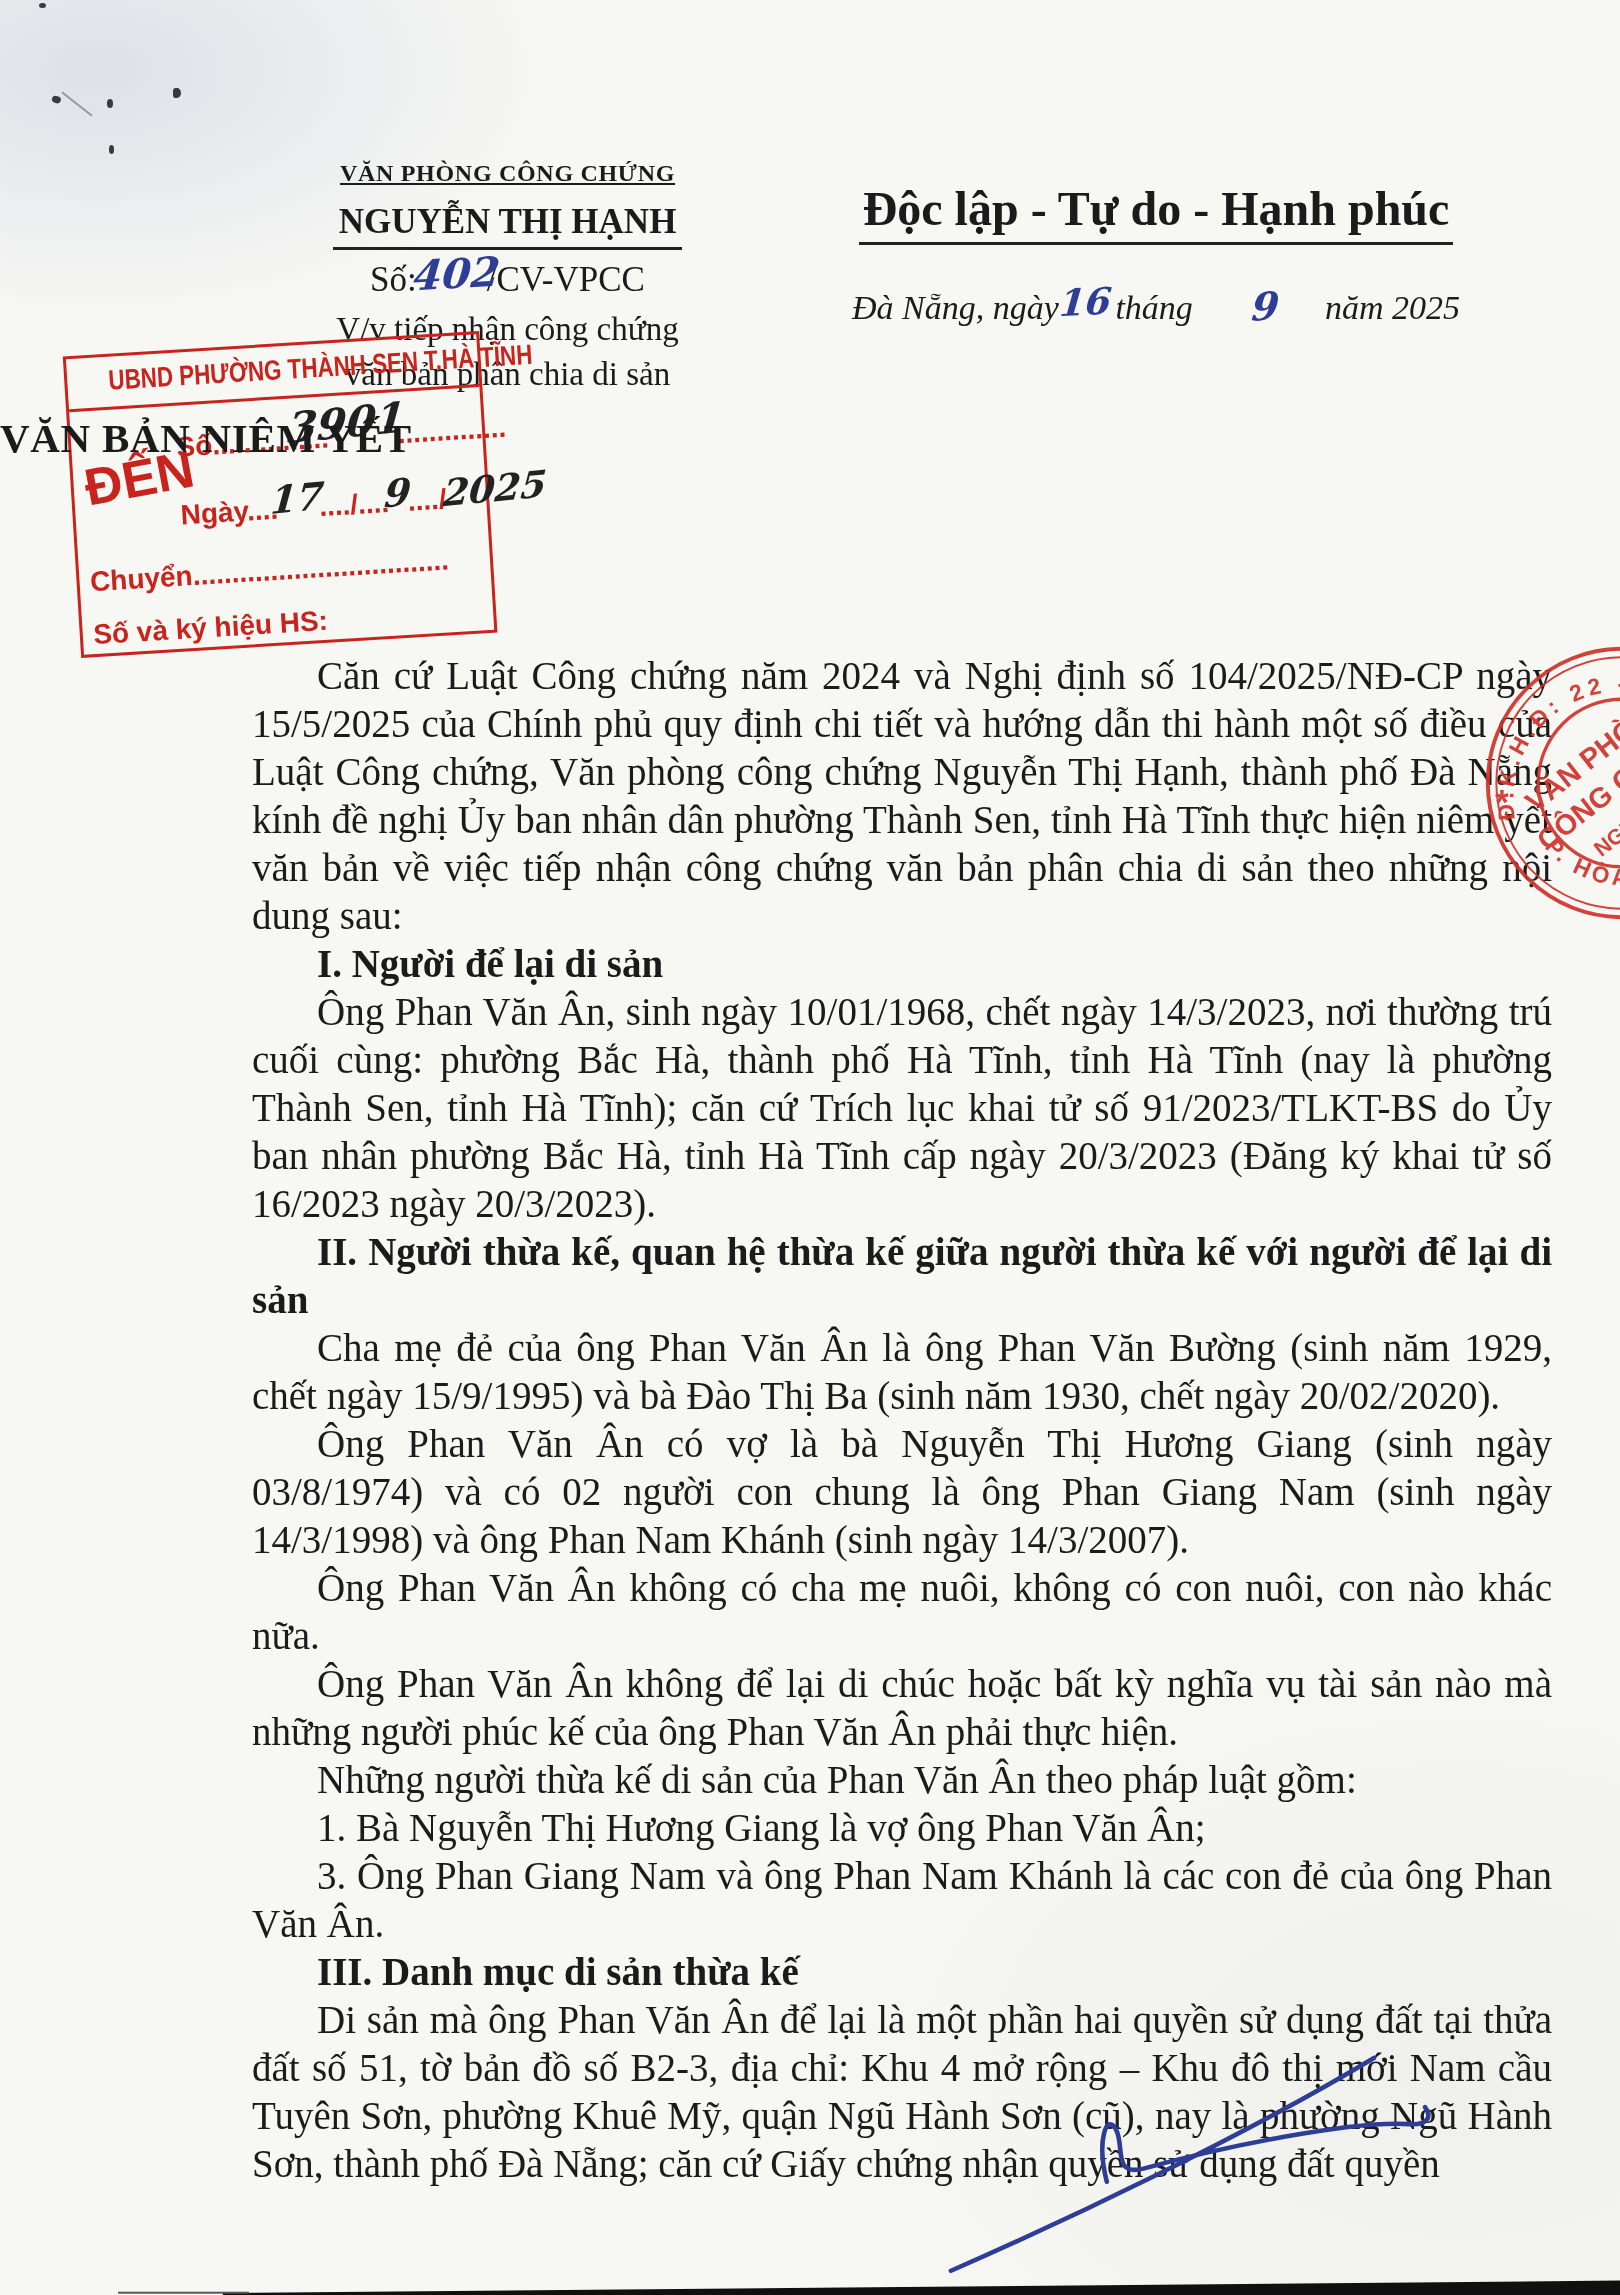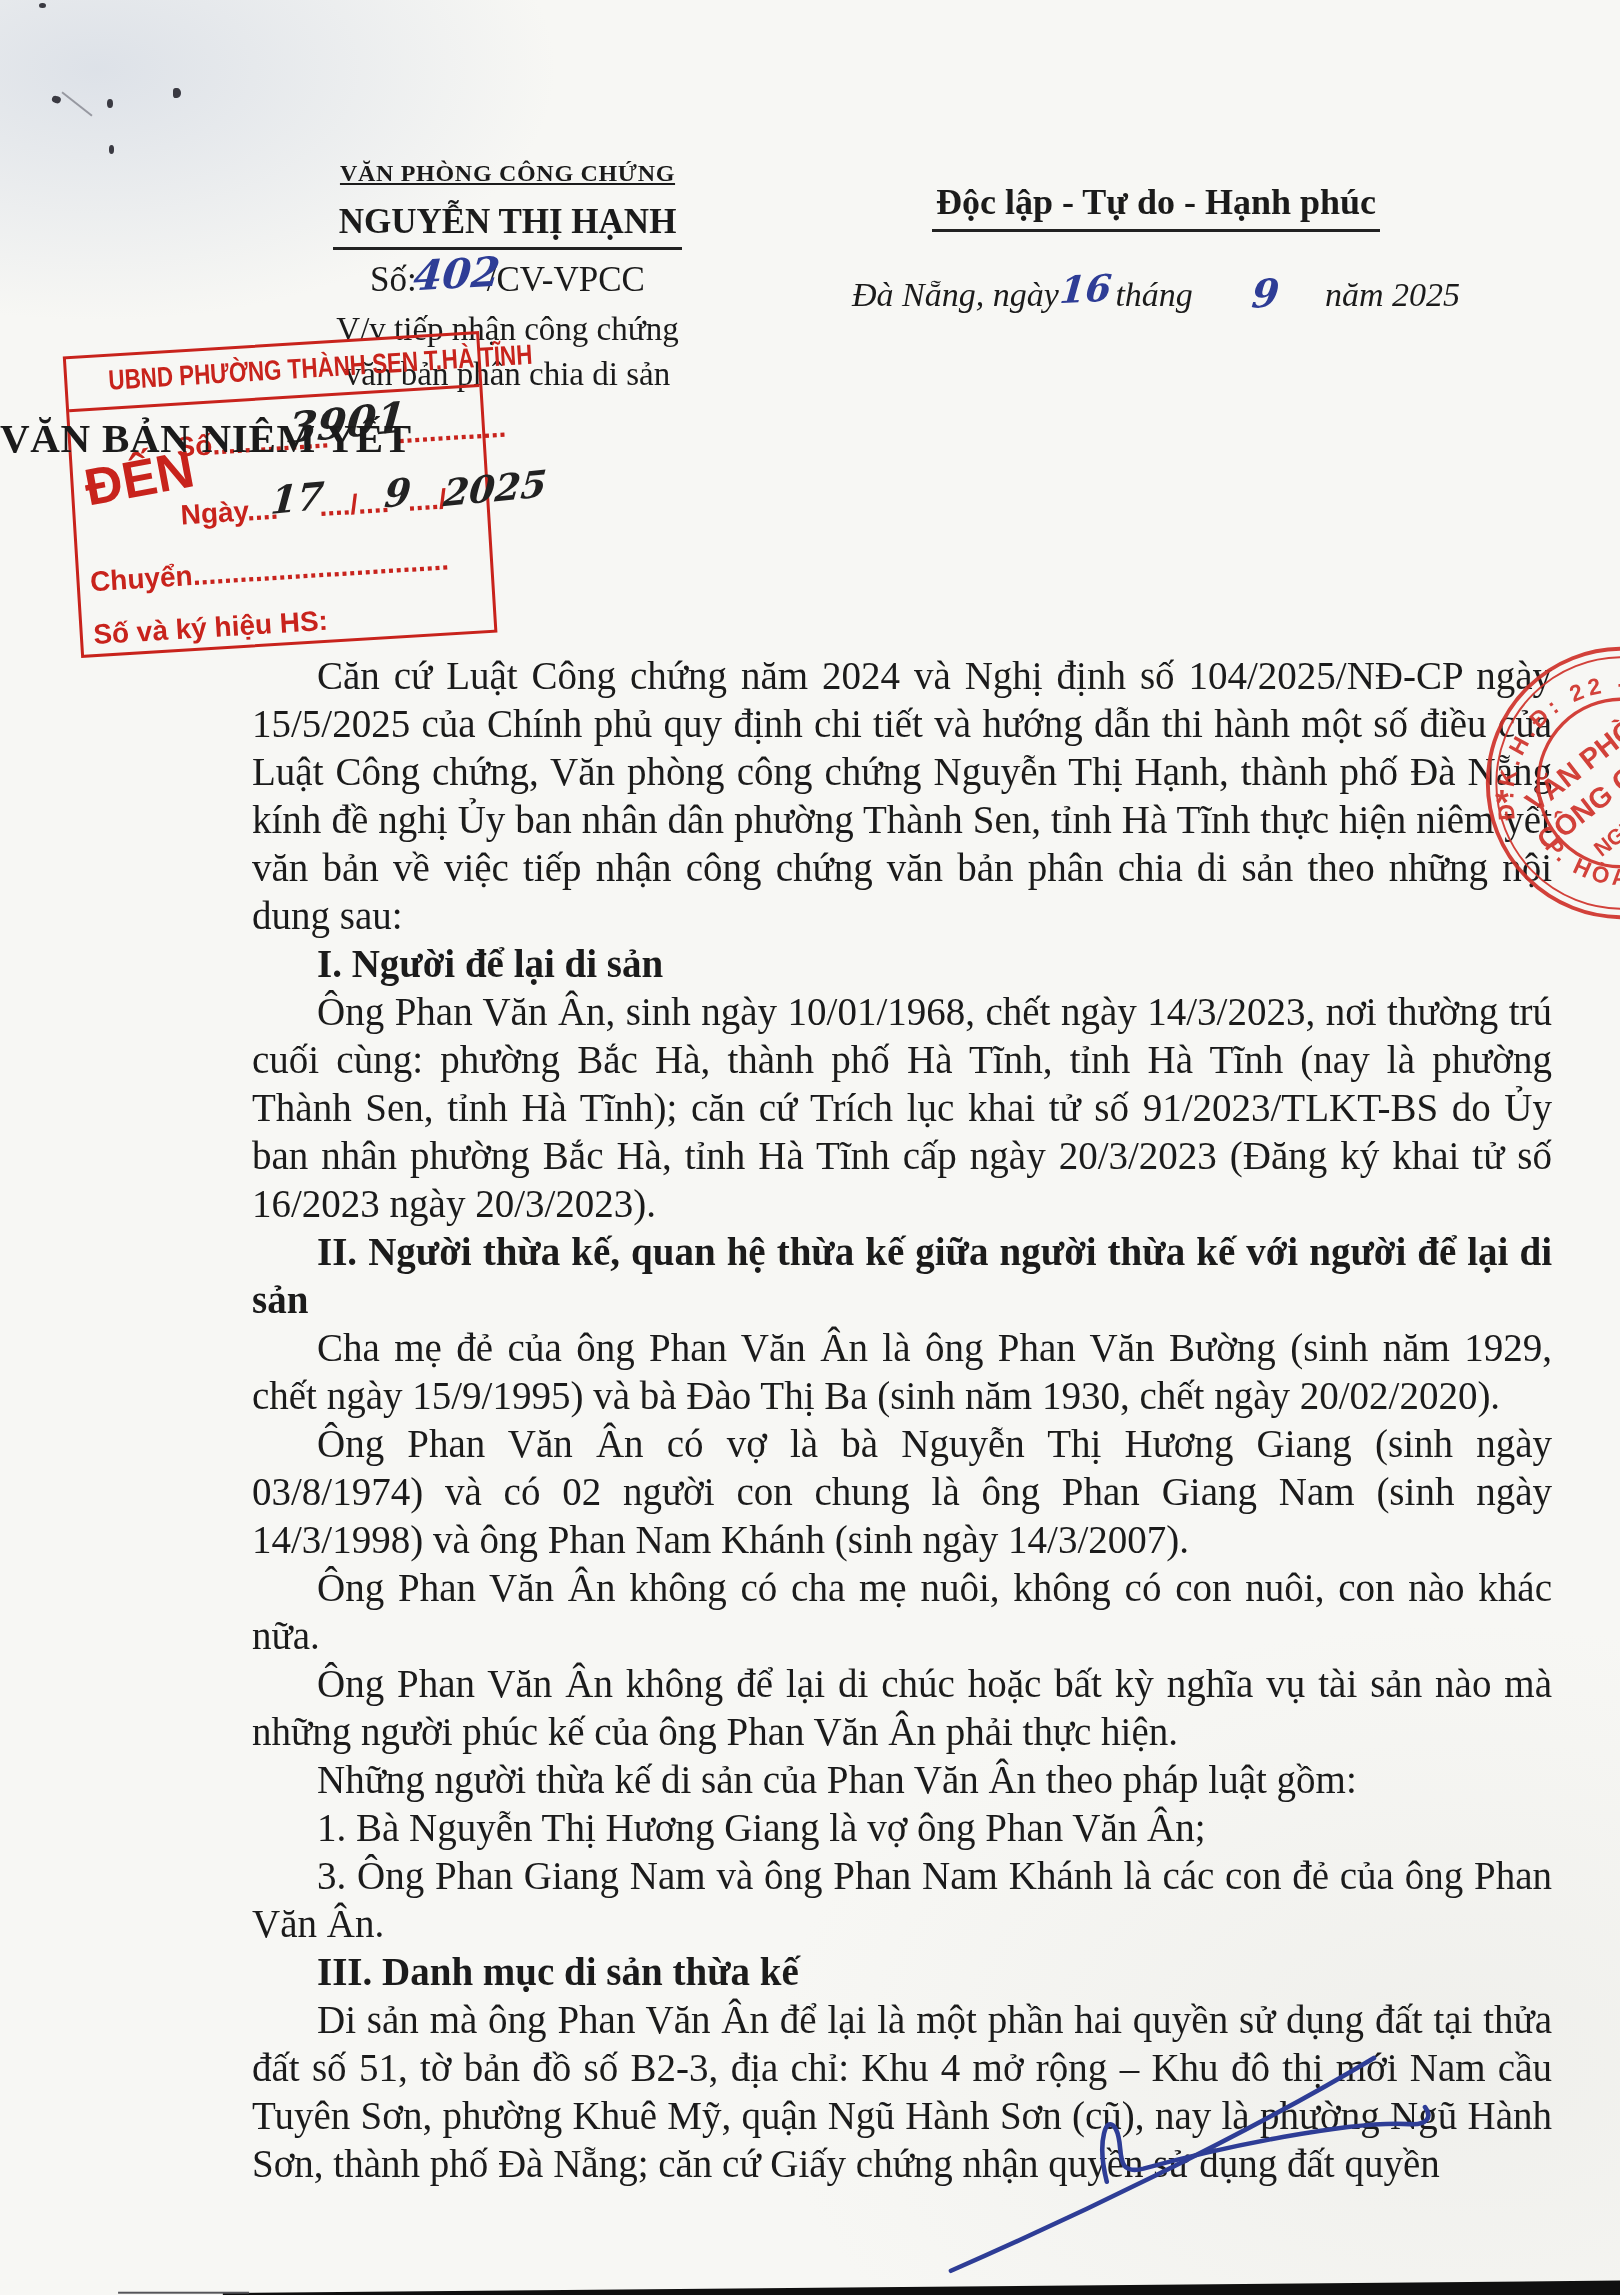--- a/index.html
+++ b/index.html
@@ -20,21 +20,21 @@
   .hdr-left{left:252px;top:160px;width:511px;text-align:center;}
   .hdr-left .l1{font-size:24px;font-weight:bold;letter-spacing:0.7px;text-decoration:underline;}
   .hdr-left .l2{display:inline-block;font-size:35px;font-weight:bold;margin-top:15px;
                 padding:0 5.2px 5.2px 5.2px;border-bottom:3.3px solid #222;}
   .hdr-left .l3{font-size:35px;margin-top:2.6px;}
   .hdr-left .l4{font-size:33px;margin-top:10.5px;}
   .hdr-left .l5{font-size:33px;margin-top:7.9px;}
 
   .hdr-right{left:773px;top:174px;width:766px;text-align:center;}
   .hdr-right .m1{font-size:35px;font-weight:bold;}
-  .hdr-right .m2{display:inline-block;font-size:36px;font-weight:bold;margin-top:6.5px;
+  .hdr-right .m2{display:inline-block;font-size:48px;font-weight:bold;margin-top:6.5px;
                  padding:0 3.9px 6.5px 3.9px;border-bottom:3.3px solid #222;}
   .hdr-right .dateline{font-size:34px;font-style:italic;margin-top:37px;white-space:nowrap;}
 
   .hw-blue{font-family:"DejaVu Serif", serif;font-style:italic;color:#2e3d96;
            display:inline-block;transform:skewX(-8deg) rotate(-3deg);font-weight:bold;}
   .hw-black{font-family:"DejaVu Serif", serif;font-style:italic;color:#222;
             display:inline-block;transform:skewX(-10deg) rotate(-2deg);}
 
   .num402{font-size:41px;position:relative;top:-2.6px;margin:0 -13px 0 -2.6px;}
   .day16{font-size:37px;position:relative;top:-3.9px;margin:0 3.9px 0 1.3px;}

